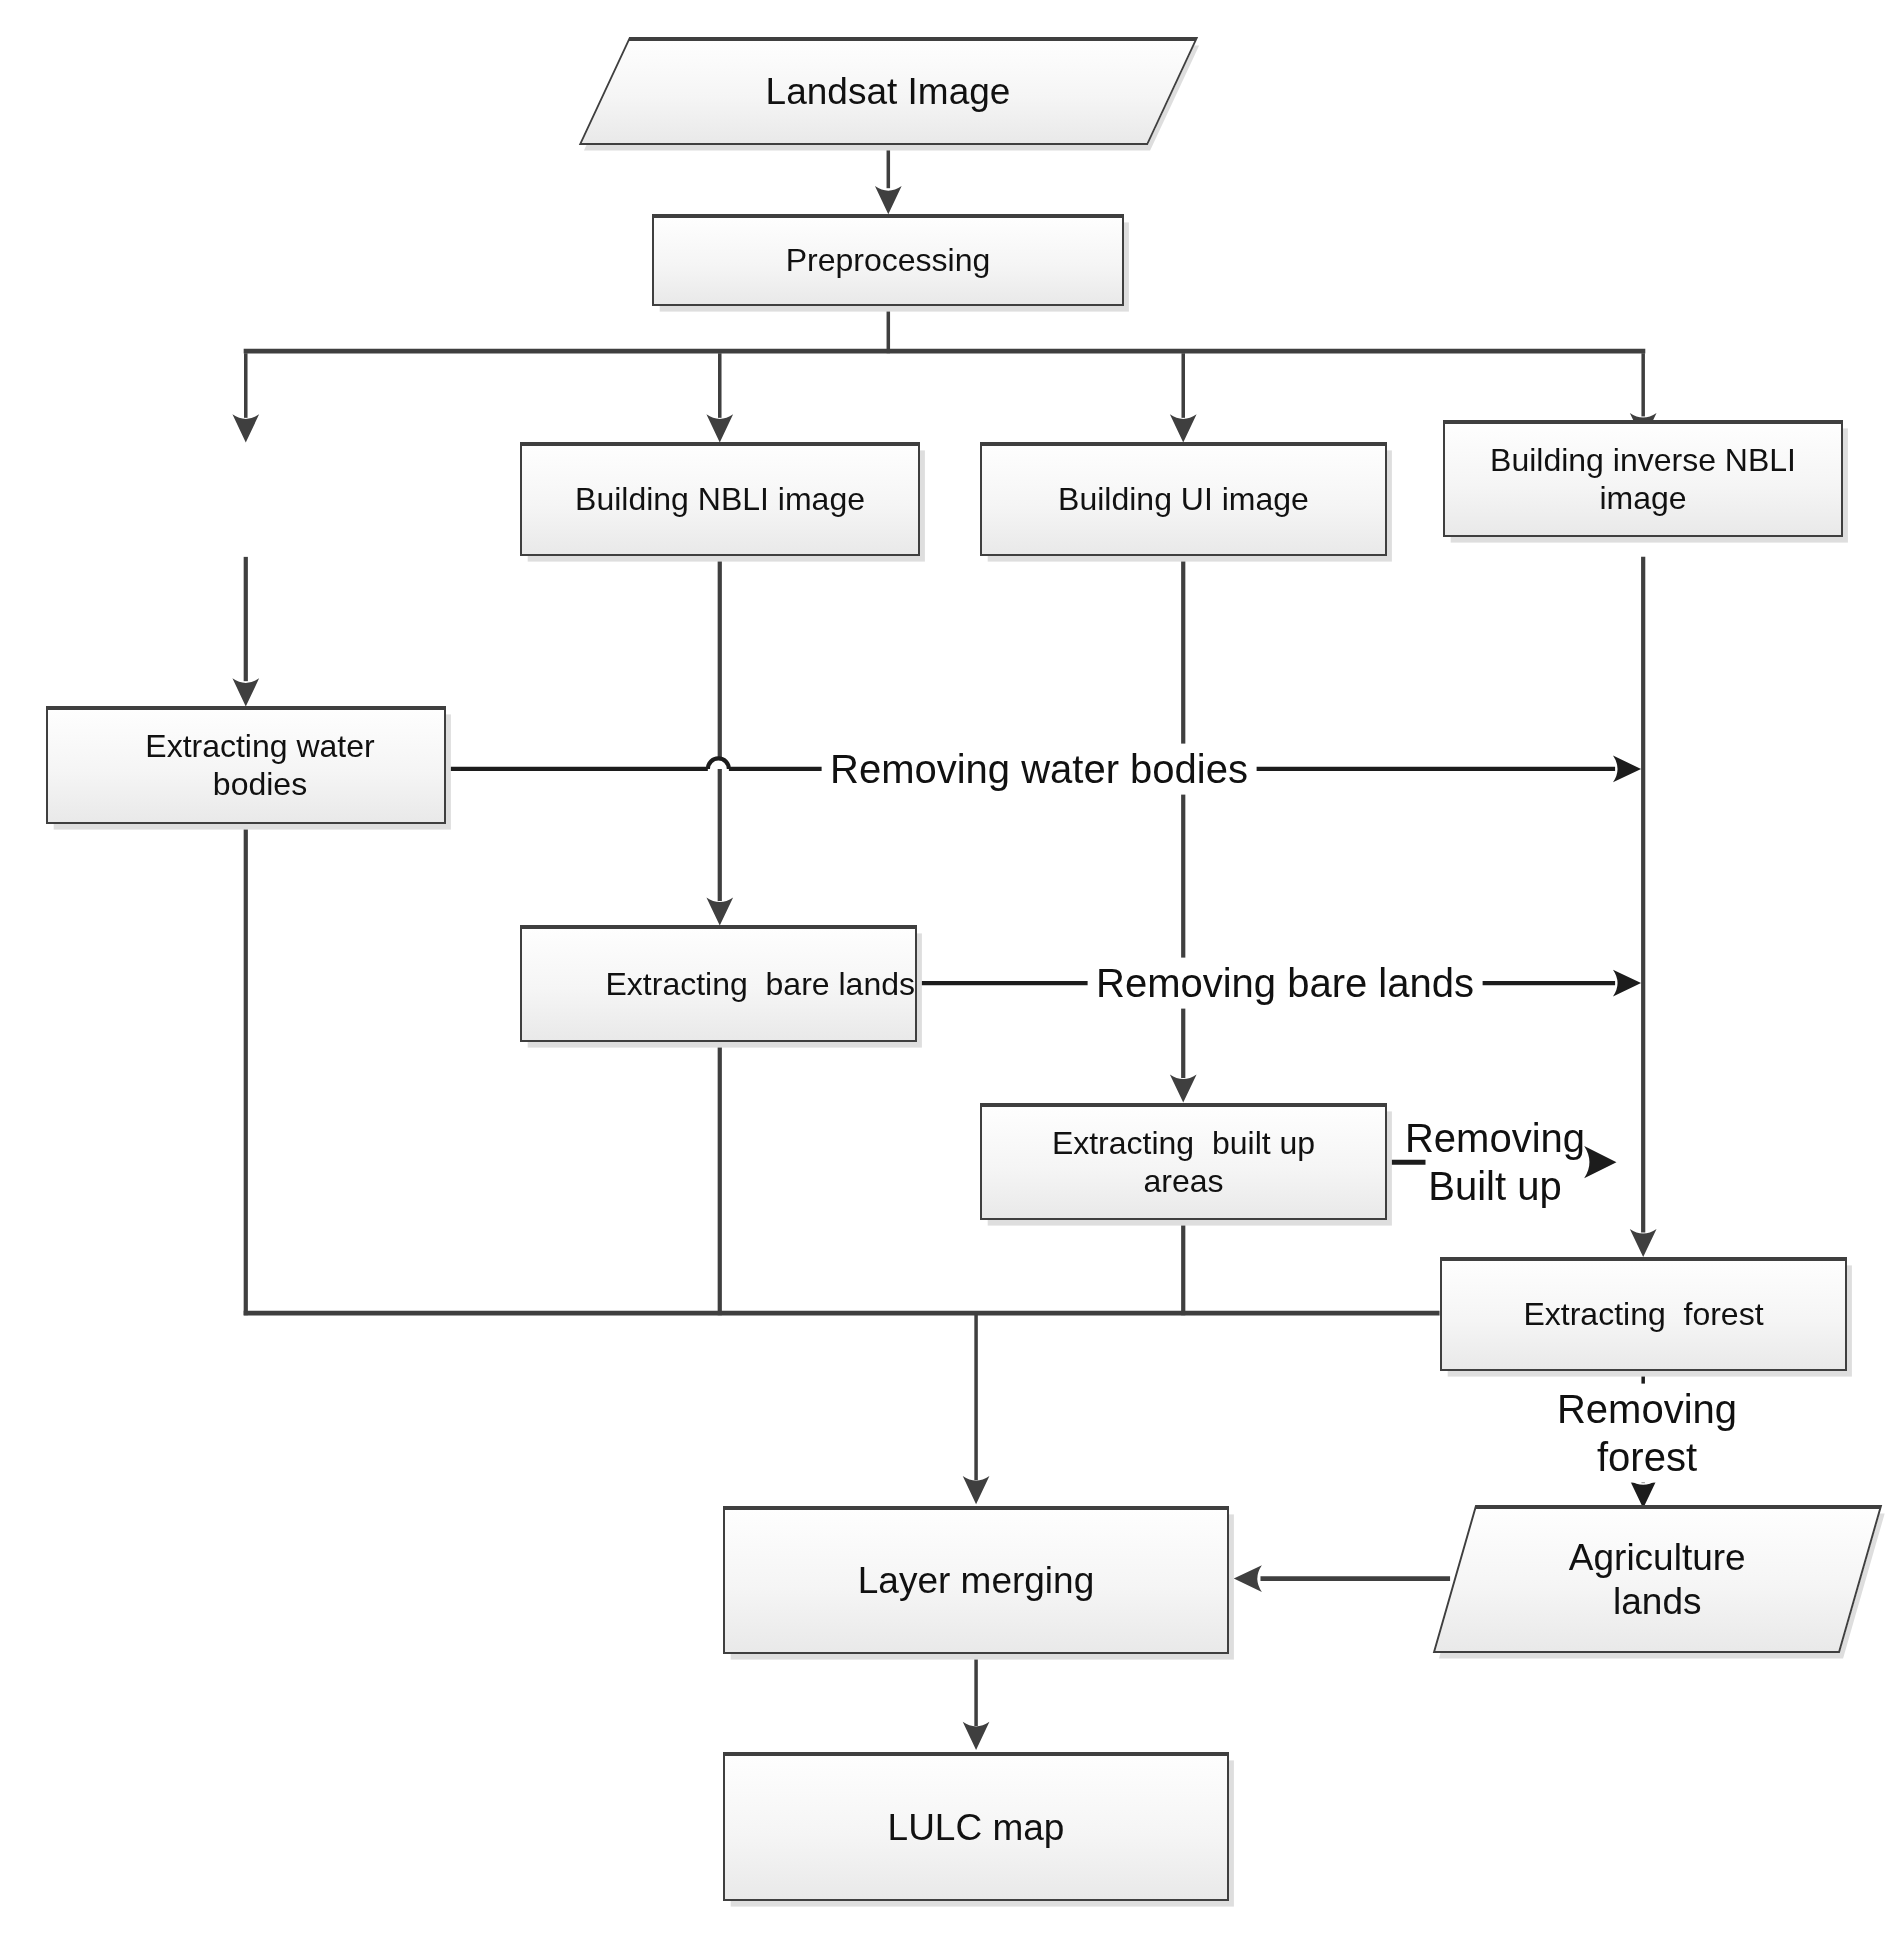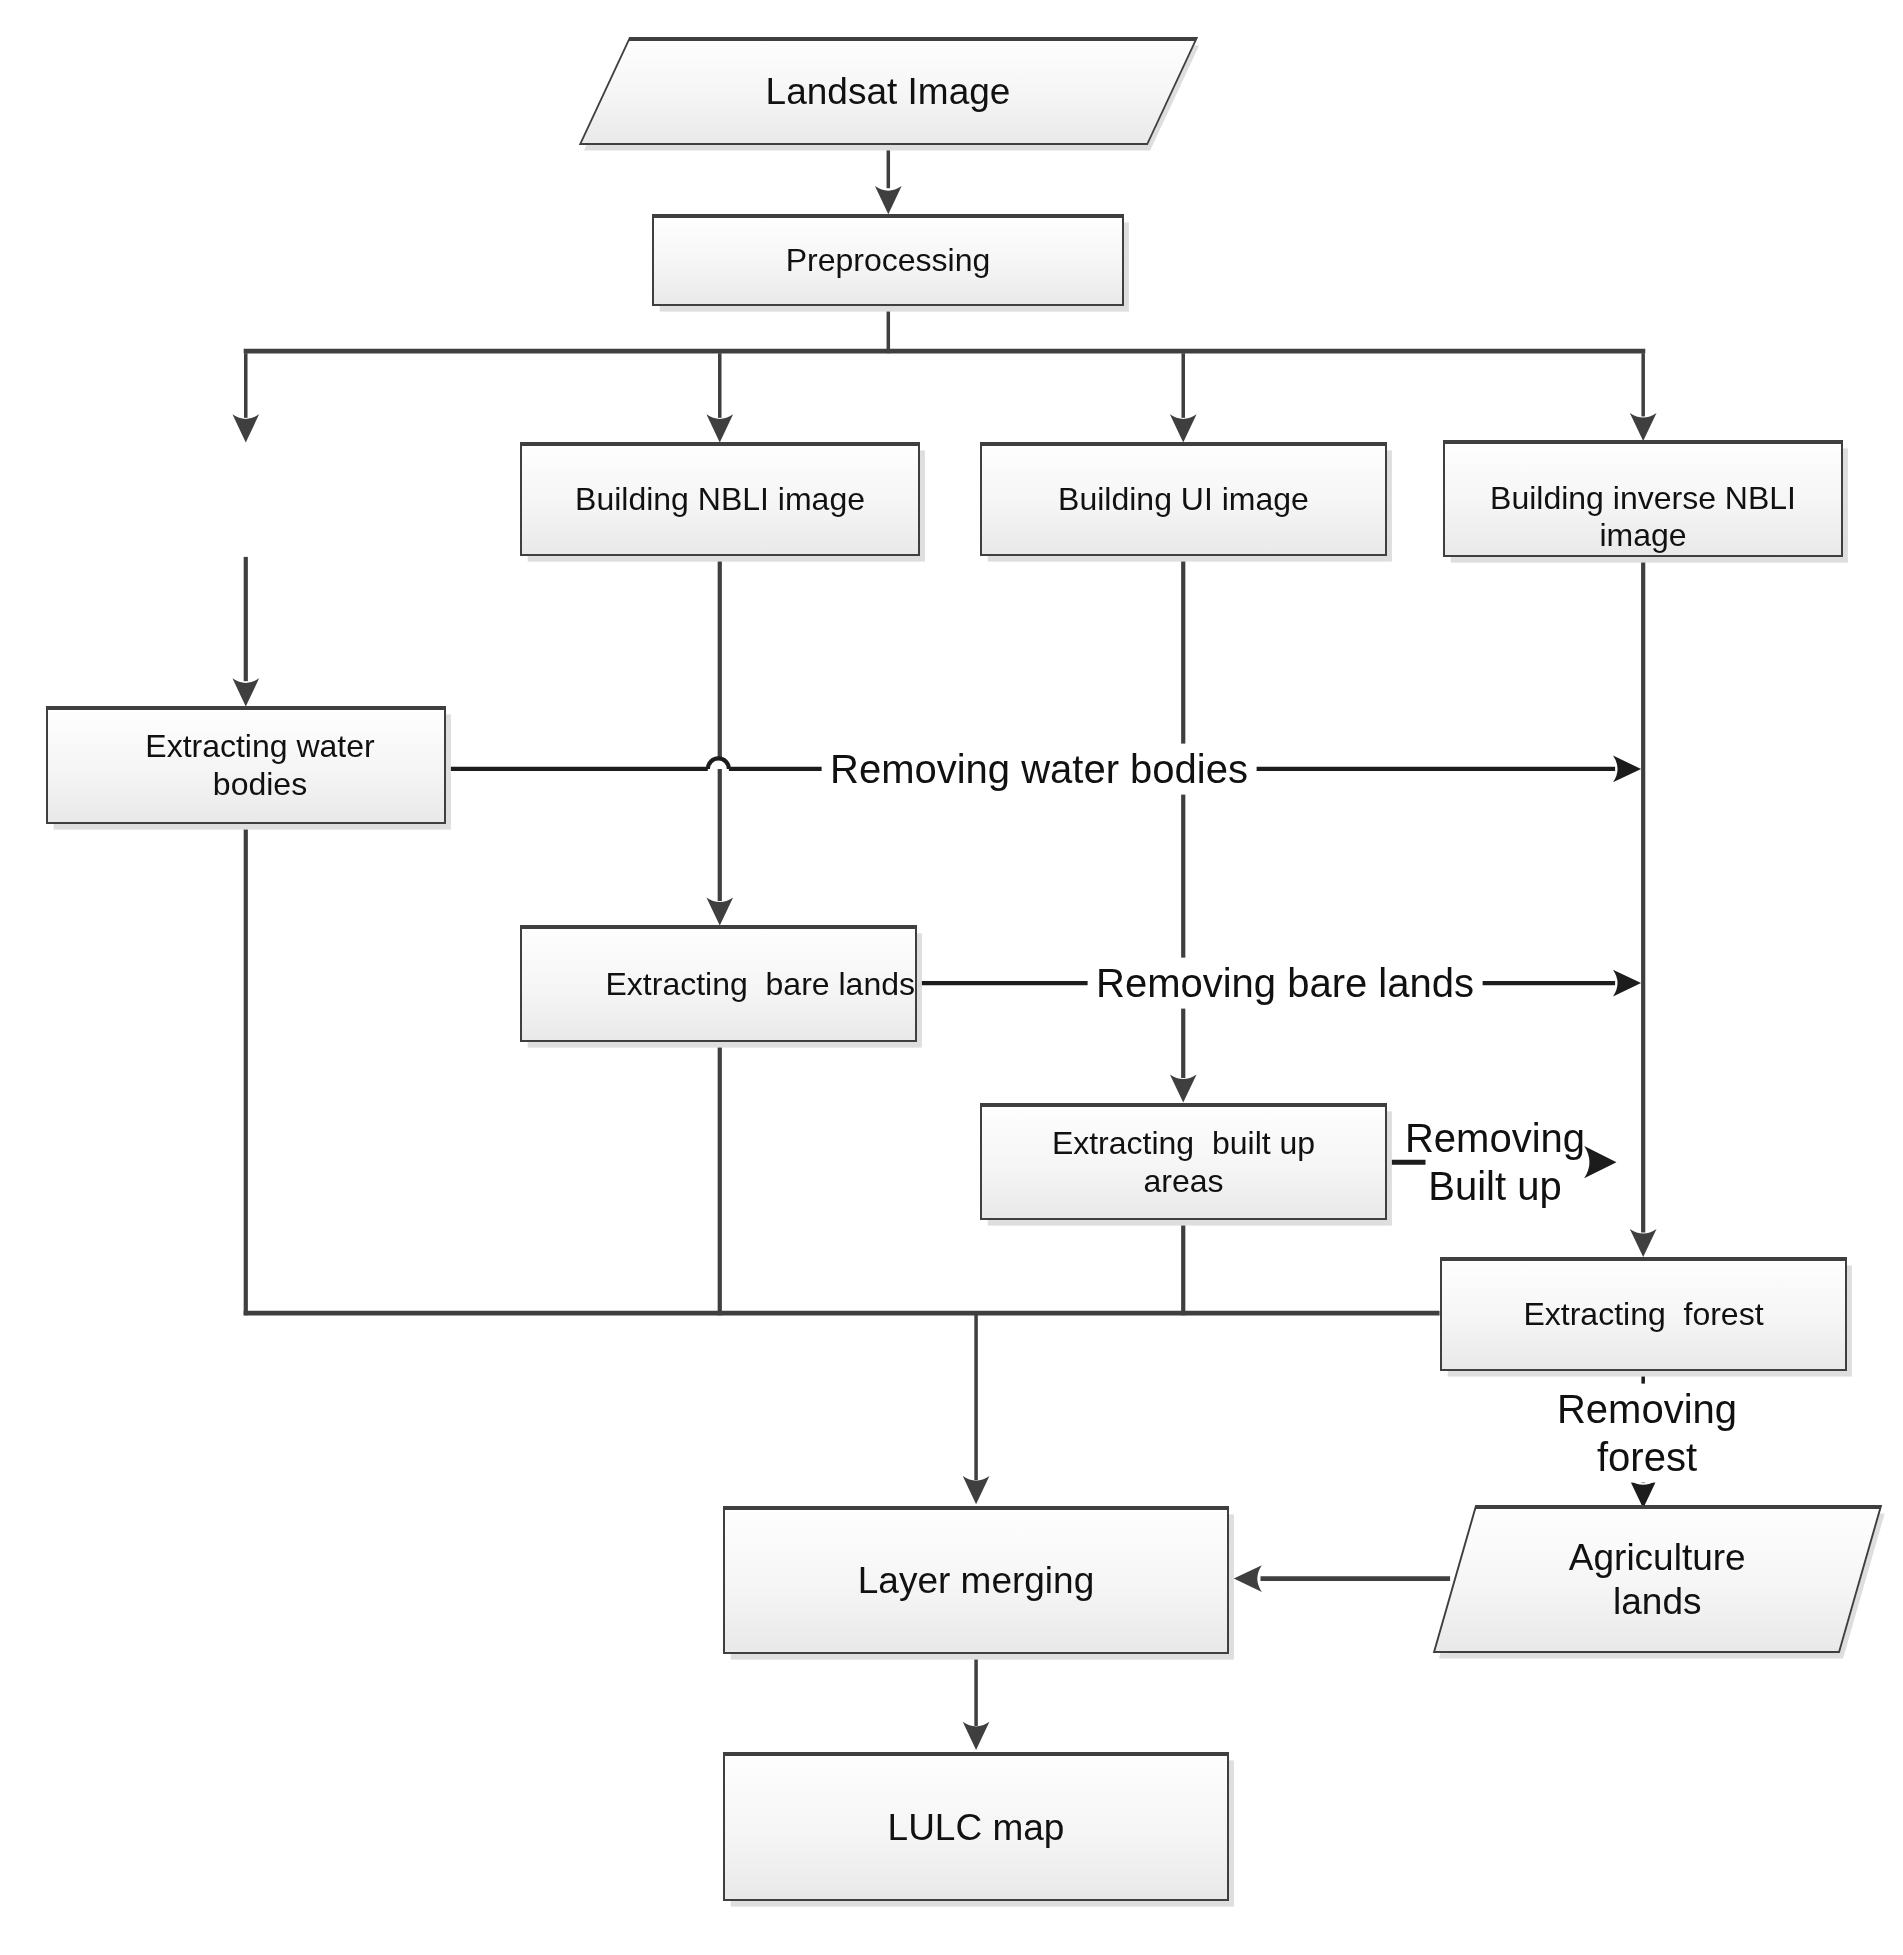--- a/index.html
+++ b/index.html
@@ -26,21 +26,21 @@
     font-size:40px;white-space:pre-wrap;text-align:center;line-height:1.2;
     background:#ffffff;padding:1.4px 8.4px;color:#111;
   }
   .edge-label.clear{background:transparent;padding:0;}
   
   #n-landsat{left:604px;top:37px;width:569px;height:108px;}
   #n-preprocessing{left:652px;top:214px;width:472px;height:92px;}
   #n-mndwi{left:24.6px;top:442px;width:442px;height:114px;}
   #n-nbli{left:520px;top:442px;width:400px;height:114px;}
   #n-ui{left:980px;top:442px;width:407px;height:114px;}
-  #n-inv{left:1443px;top:440px;width:400px;height:117px;align-items:flex-end;}
+  #n-inv{left:1443px;top:420px;width:400px;height:117px;}
   #n-water{left:46px;top:706px;width:400px;height:118px;padding-left:28px;}
   #n-bare{left:520px;top:925px;width:397px;height:117px;justify-content:flex-end;}
   #n-builtup{left:980px;top:1103px;width:407px;height:117px;}
   #n-forest{left:1440px;top:1257px;width:407px;height:114px;}
   #n-layer{left:723px;top:1506px;width:506px;height:148px;}
   #n-agri{left:1454px;top:1505px;width:407px;height:148px;}
   #n-lulc{left:723px;top:1752px;width:506px;height:149px;}
   #l-water{left:1039px;top:769px;}
   #l-bare{left:1285px;top:983px;}
   #l-builtup{left:1495px;top:1162px;}

